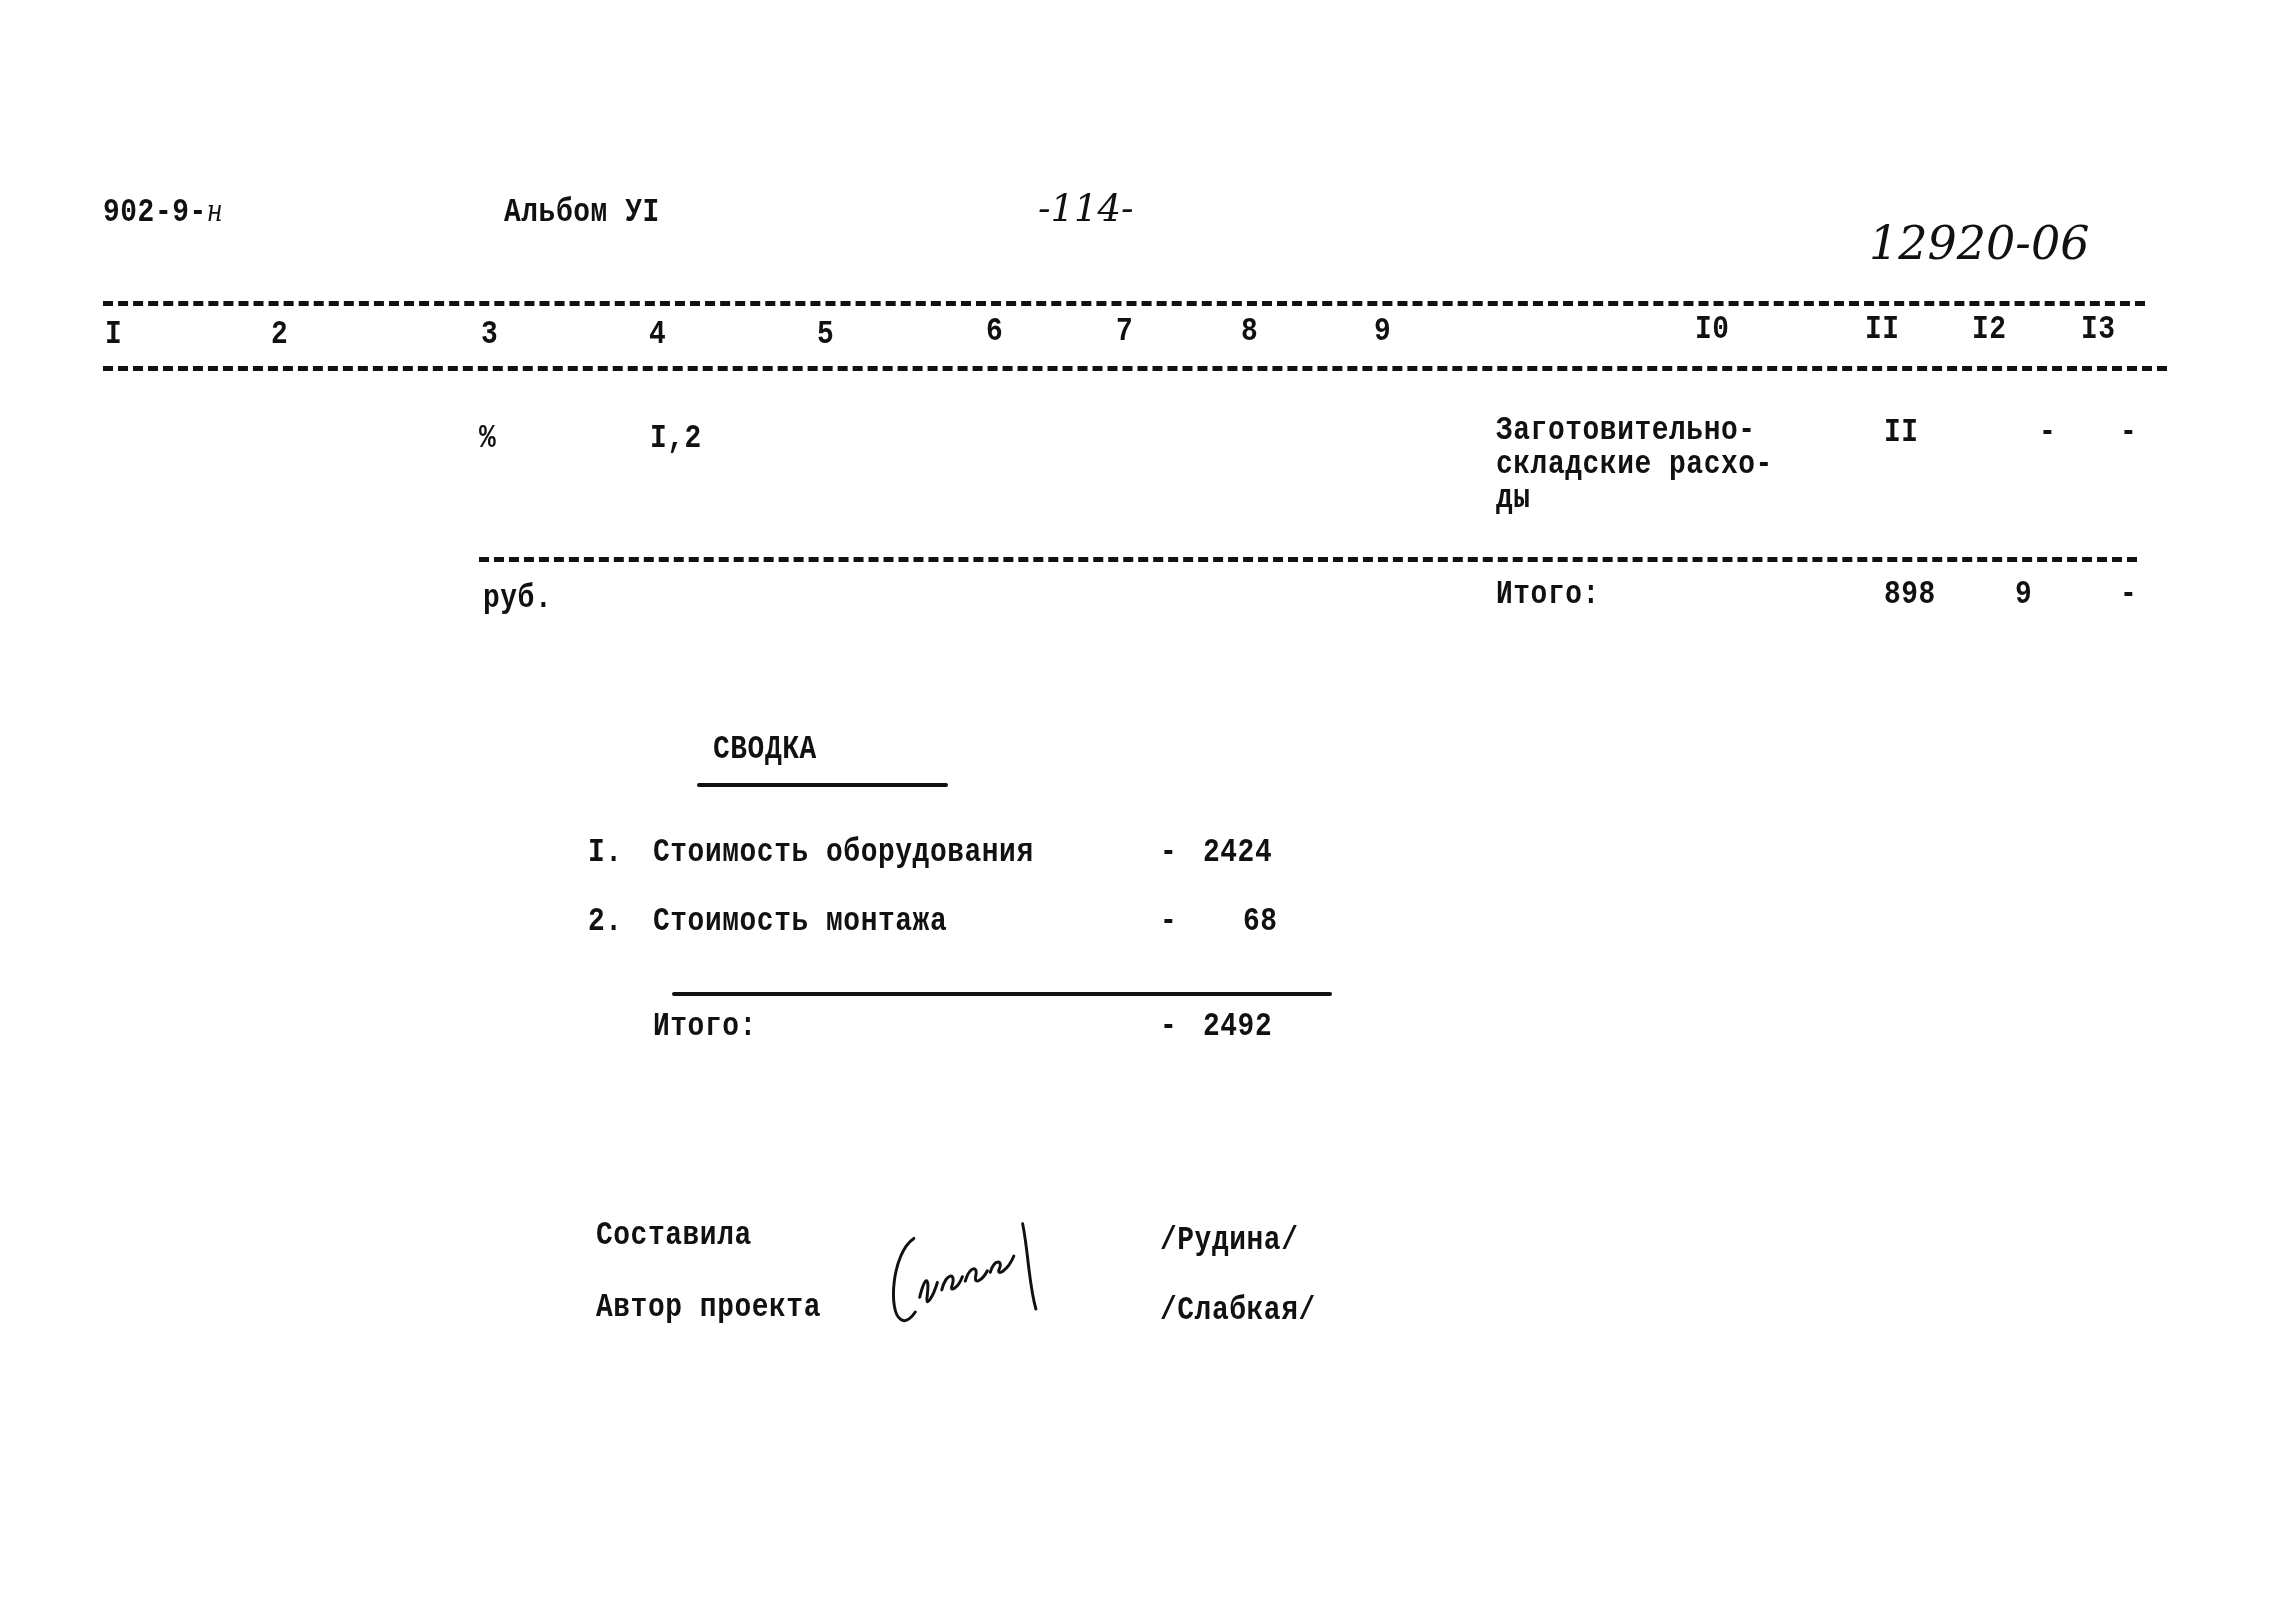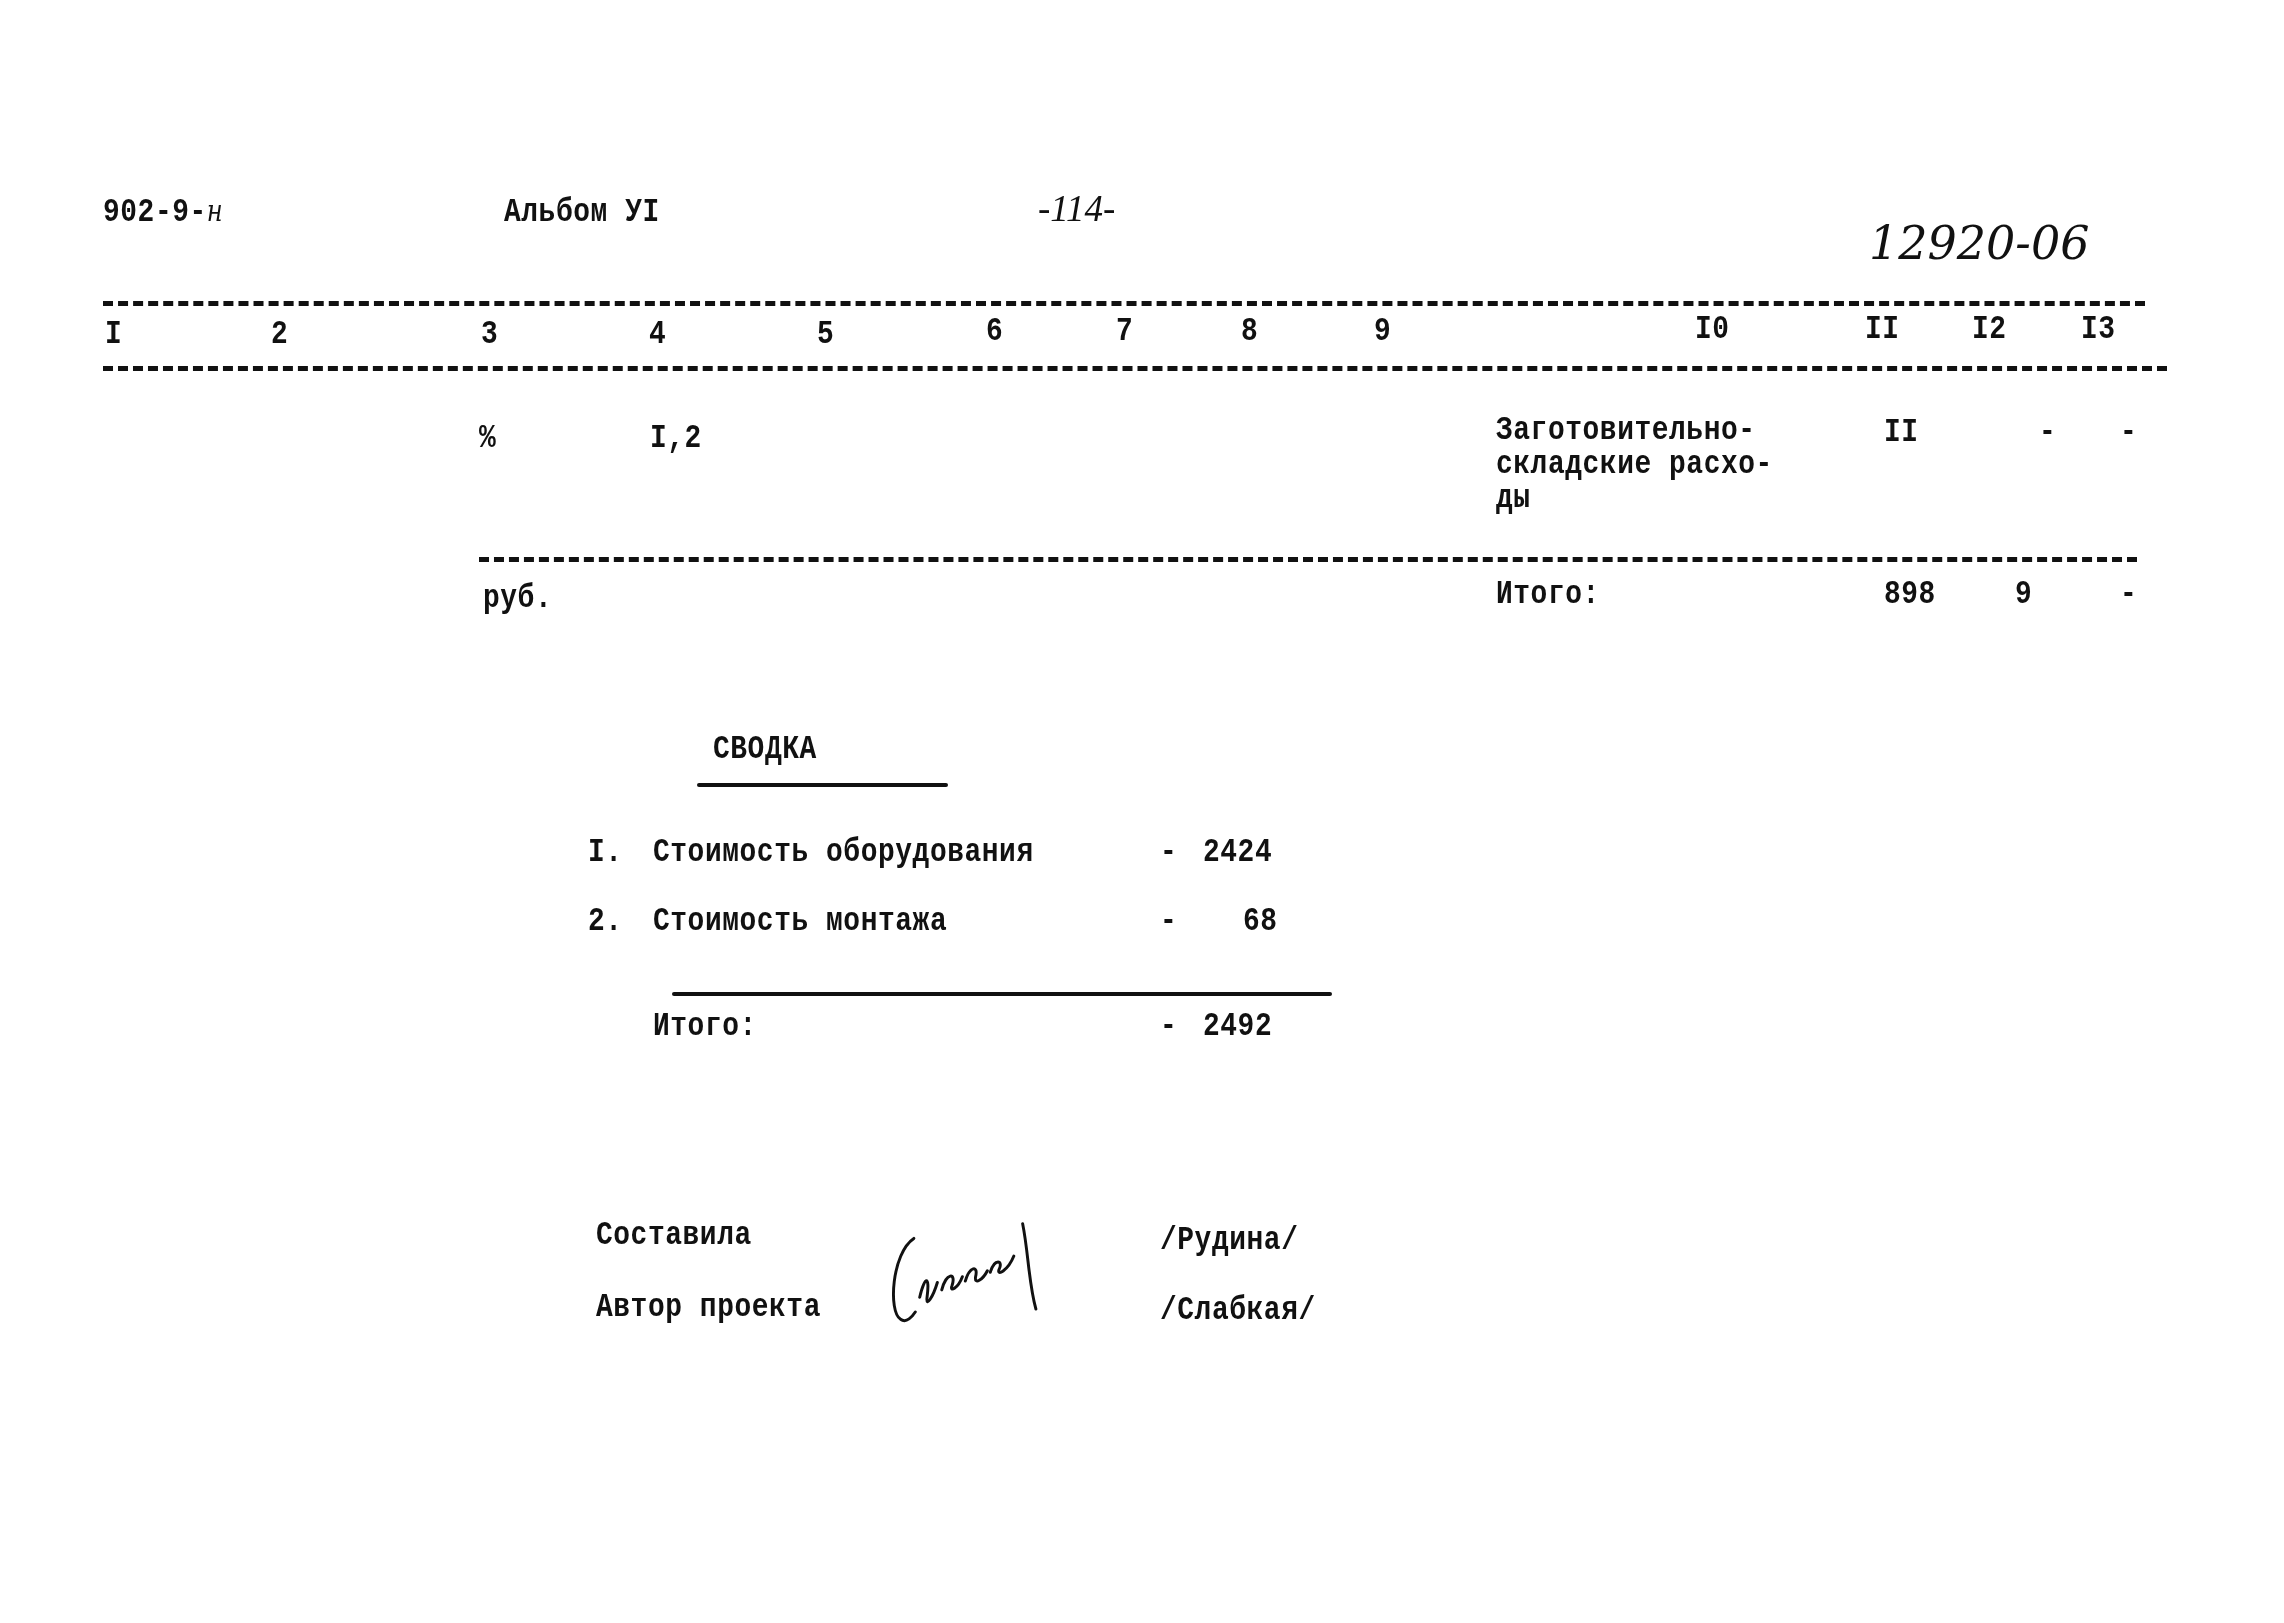--- a/index.html
+++ b/index.html
@@ -12,21 +12,21 @@
   .solid { position:absolute; height:4.4px; background:#111; border-radius:2.2px; }
   .sig { position:absolute; }
 </style>
 </head>
 <body>
 
 <div class="abs typed" style="left:103px; top:193px;">
   <span>902-9-</span><span class="hand" style="font-size:29.5px; font-weight:normal;">н</span>
 </div>
 <div class="abs typed" style="left:504px; top:193px;">Альбом УI</div>
-<div class="abs hand" style="left:1038px; top:187px; font-size:37px;font-family:Liberation Serif, serif;">-114-</div>
+<div class="abs hand" style="left:1038px; top:187px; font-size:37px;">-114-</div>
 <div class="abs hand" style="left:1869px; top:216px; font-size:46px;">12920-06</div>
 
 <div class="dash" style="left:103px; top:301px; width:2042px;"></div>
 <div>
   <div class="abs typed" style="left:105px; top:315px;">I</div>
   <div class="abs typed" style="left:271px; top:315px;">2</div>
   <div class="abs typed" style="left:481px; top:315px;">3</div>
   <div class="abs typed" style="left:649px; top:315px;">4</div>
   <div class="abs typed" style="left:817px; top:315px;">5</div>
   <div class="abs typed" style="left:986px; top:312px;">6</div>

